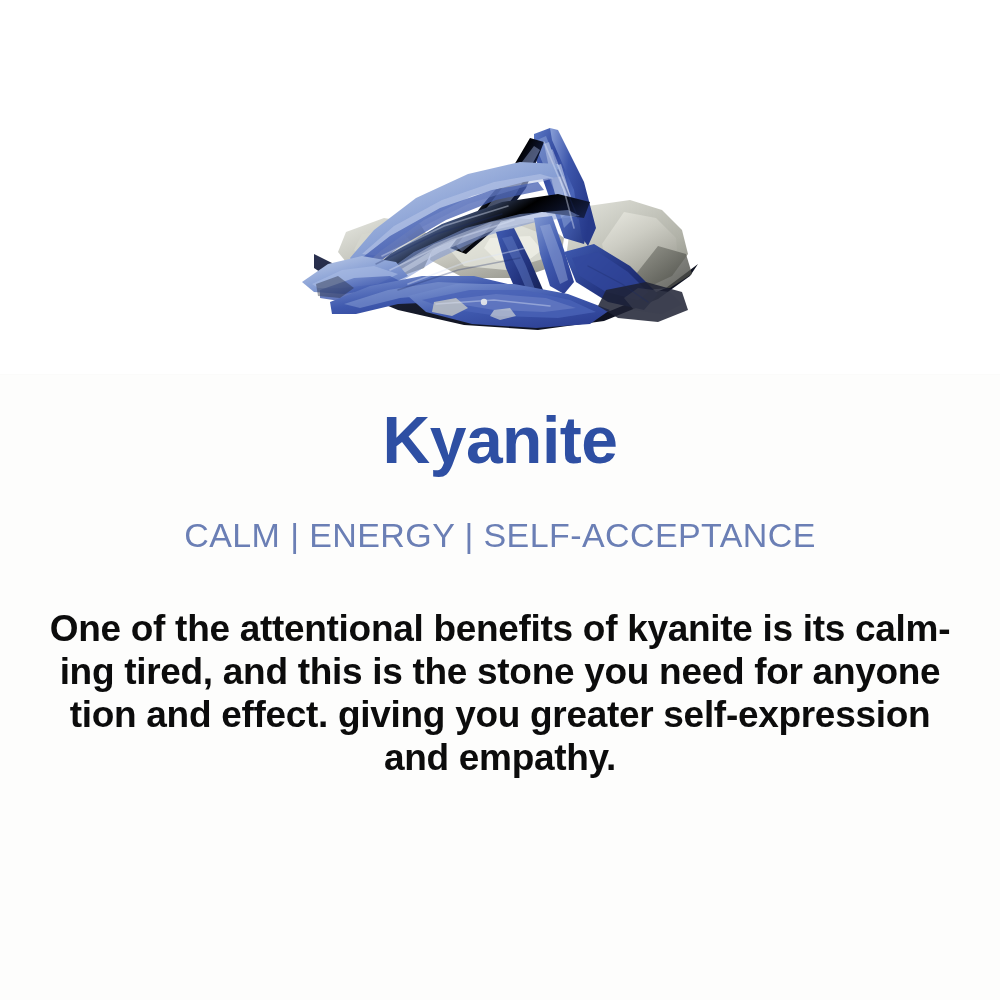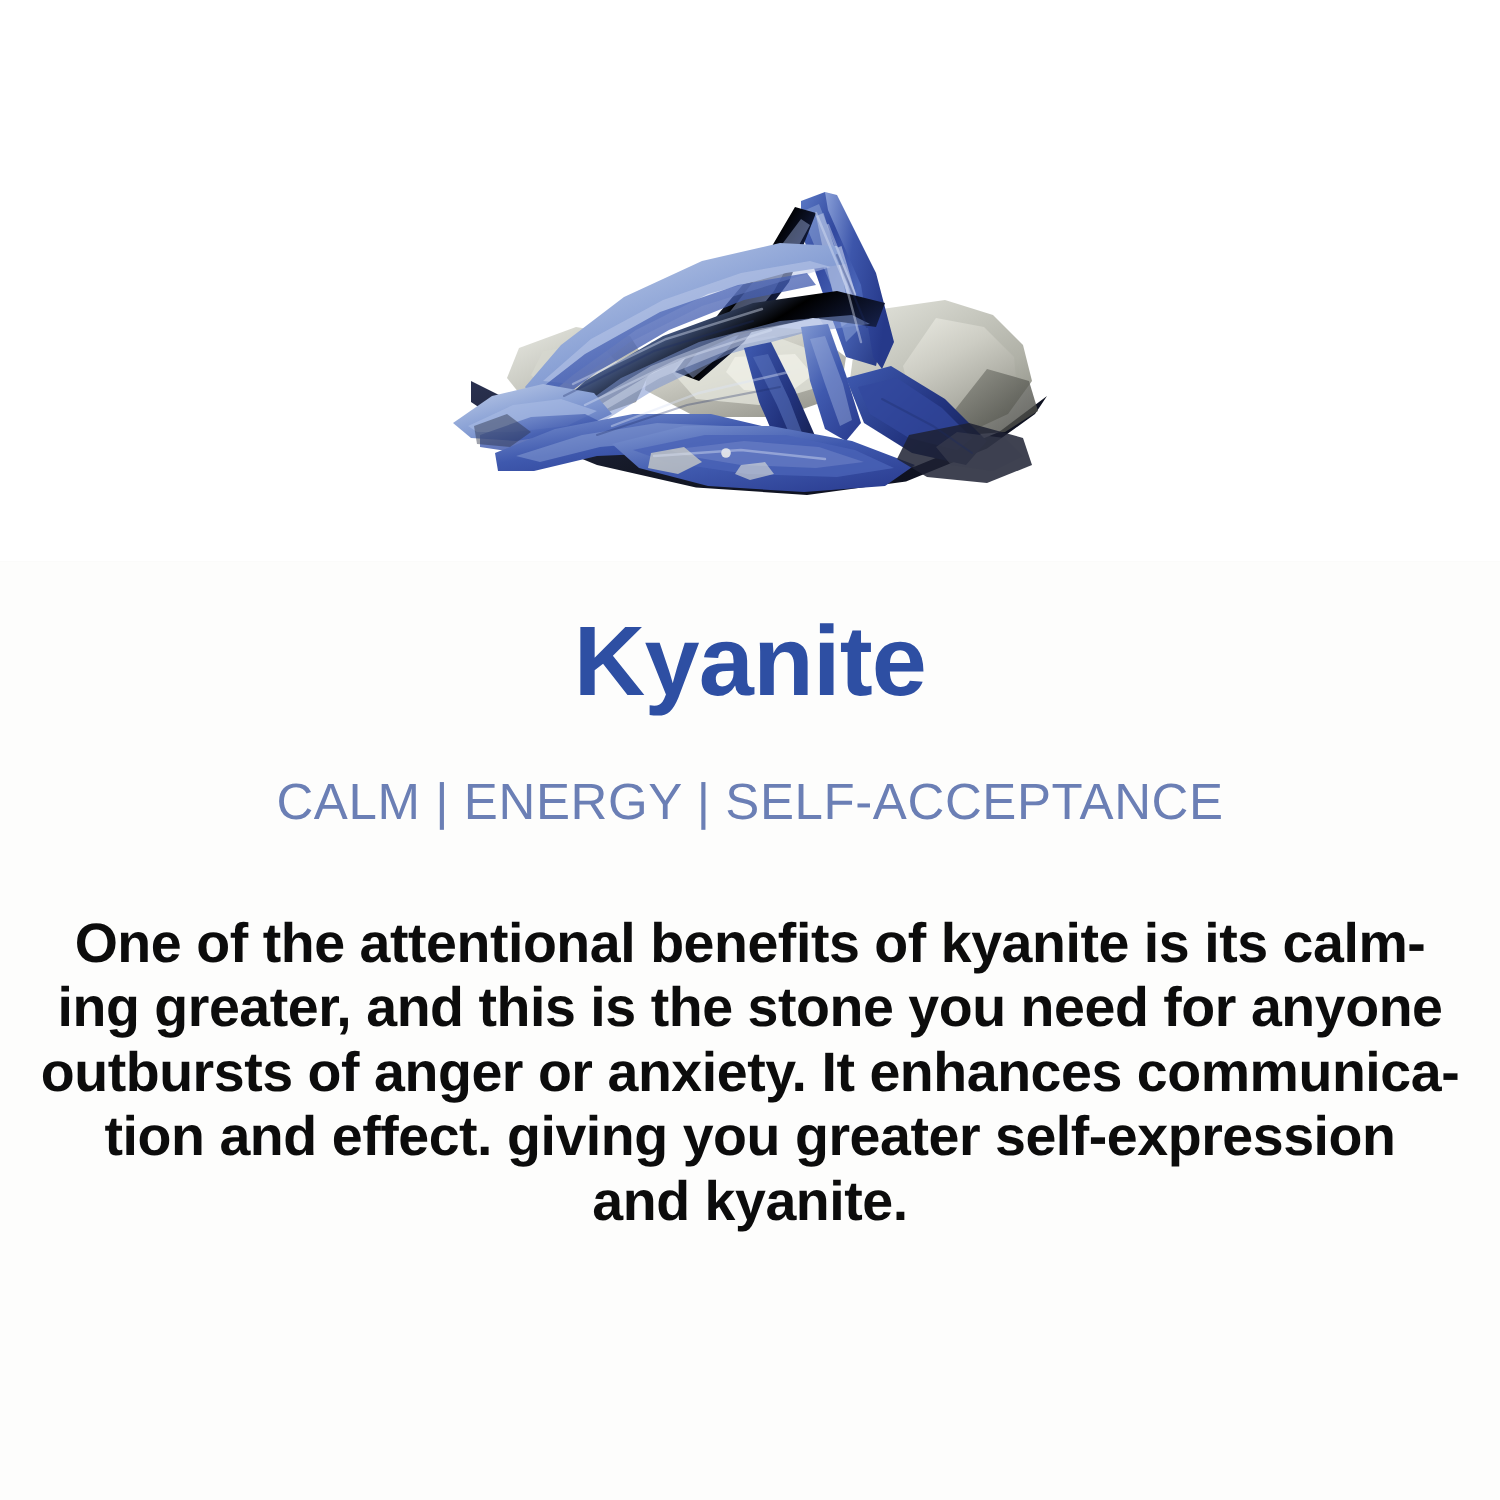--- a/index.html
+++ b/index.html
@@ -263,20 +263,19 @@
   <div id="panel-divider"></div>
 
   <div id="text-panel">
 
     <div id="title">Kyanite</div>
 
     <div id="subtitle">CALM | ENERGY | SELF-ACCEPTANCE</div>
 
     <div id="body-copy">
       <span class="ln">One of the attentional benefits of kyanite is its calm-</span>
-      <span class="ln">ing greater, and this is the stone you need for anyone</span>
-      <span class="ln">outbursts of anger or anxiety. It enhances communica-</span>
+      <span class="ln">ing tired, and this is the stone you need for anyone</span>
       <span class="ln">tion and effect. giving you greater self-expression</span>
-      <span class="ln">and kyanite.</span>
+      <span class="ln">and empathy.</span>
     </div>
 
   </div>
 </div>
 
 </body></html>

